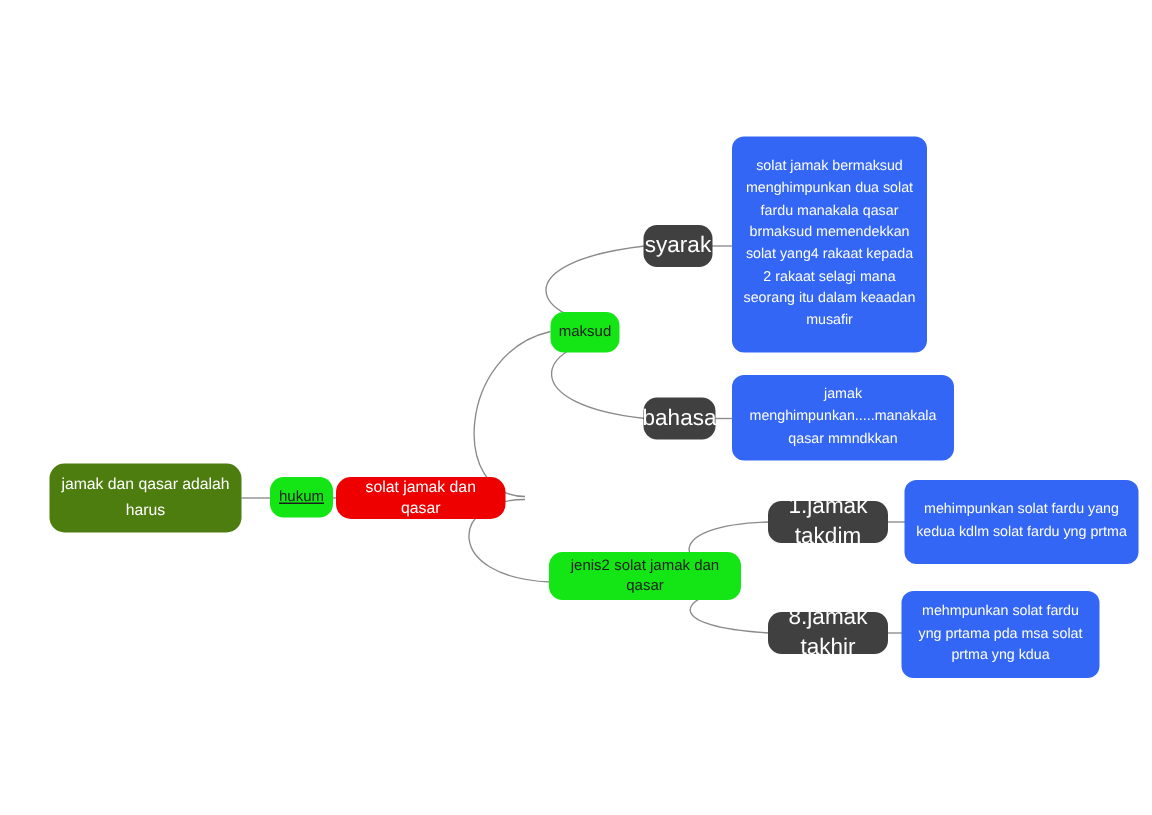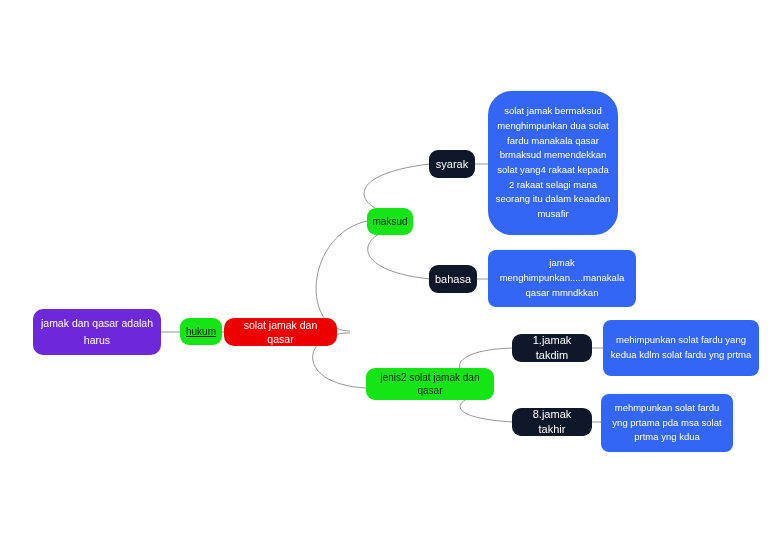--- a/index.html
+++ b/index.html
@@ -37,36 +37,36 @@
     padding: 4px 7px;
     z-index: 2;
     white-space: pre-line;
   }
   .node.root {
     background: #ee0000;
     font-size: 10.5px;
     border-radius: 10px;
   }
   .node.teal {
-    background: #0f172a;
-    font-size: 11px;
+    background: #404040;
+    font-size: 15px;
   }
   .node.green {
     background: #14e616;
     color: #1d1d1d;
     font-size: 10px;
   }
   .node.blue {
     background: #3366f5;
     font-size: 9.5px;
     border-radius: 8px;
     line-height: 1.55;
   }
   .node.lead {
-    background: #6d28d9;
+    background: #4d7c0f;
     font-size: 10.5px;
     line-height: 1.6;
     border-radius: 10px;
   }
 </style>
 </head>
 <body>
 
 <div id="canvas">
 
@@ -102,21 +102,21 @@
   <div class="node lead" style="left:33px; top:309px; width:128px; height:46px;">jamak dan qasar adalah harus</div>
 
   <div class="node green" style="left:180px; top:318px; width:42px; height:27px;text-decoration:underline;">hukum</div>
 
   <div class="node root" style="left:224px; top:318px; width:113px; height:28px;">solat jamak dan qasar</div>
 
   <div class="node green" style="left:367px; top:208px; width:46px; height:27px;">maksud</div>
 
   <div class="node teal" style="left:429px; top:150px; width:46px; height:28px;">syarak</div>
 
-  <div class="node blue" style="left:488px; top:91px; width:130px; height:144px;border-radius:24px;">solat jamak bermaksud menghimpunkan dua solat fardu manakala qasar brmaksud memendekkan solat yang4 rakaat kepada 2 rakaat selagi mana seorang itu dalam keaadan musafir</div>
+  <div class="node blue" style="left:488px; top:91px; width:130px; height:144px;">solat jamak bermaksud menghimpunkan dua solat fardu manakala qasar brmaksud memendekkan solat yang4 rakaat kepada 2 rakaat selagi mana seorang itu dalam keaadan musafir</div>
 
   <div class="node teal" style="left:429px; top:265px; width:48px; height:28px;">bahasa</div>
 
   <div class="node blue" style="left:488px; top:250px; width:148px; height:57px;">jamak menghimpunkan.....manakala qasar mmndkkan</div>
 
   <div class="node green" style="left:366px; top:368px; width:128px; height:32px;">jenis2 solat jamak dan qasar</div>
 
   <div class="node teal" style="left:512px; top:334px; width:80px; height:28px;">1.jamak takdim</div>
 
   <div class="node blue" style="left:603px; top:320px; width:156px; height:56px;">mehimpunkan solat fardu yang kedua kdlm solat fardu yng prtma</div>

